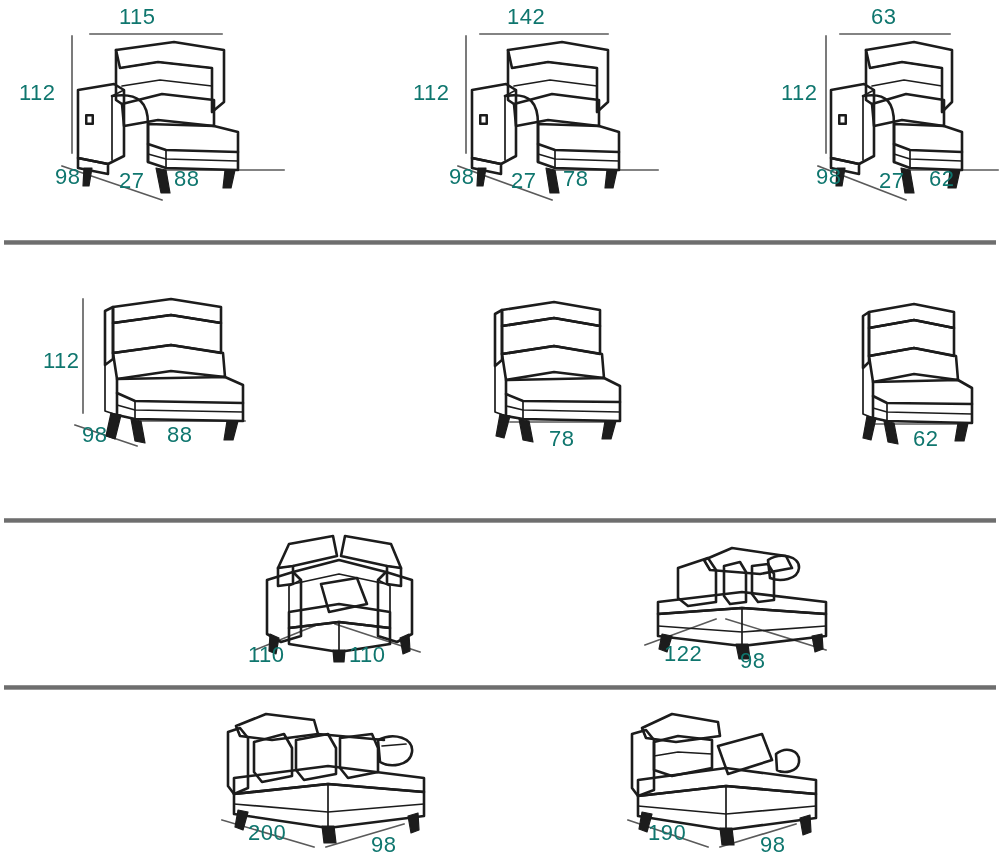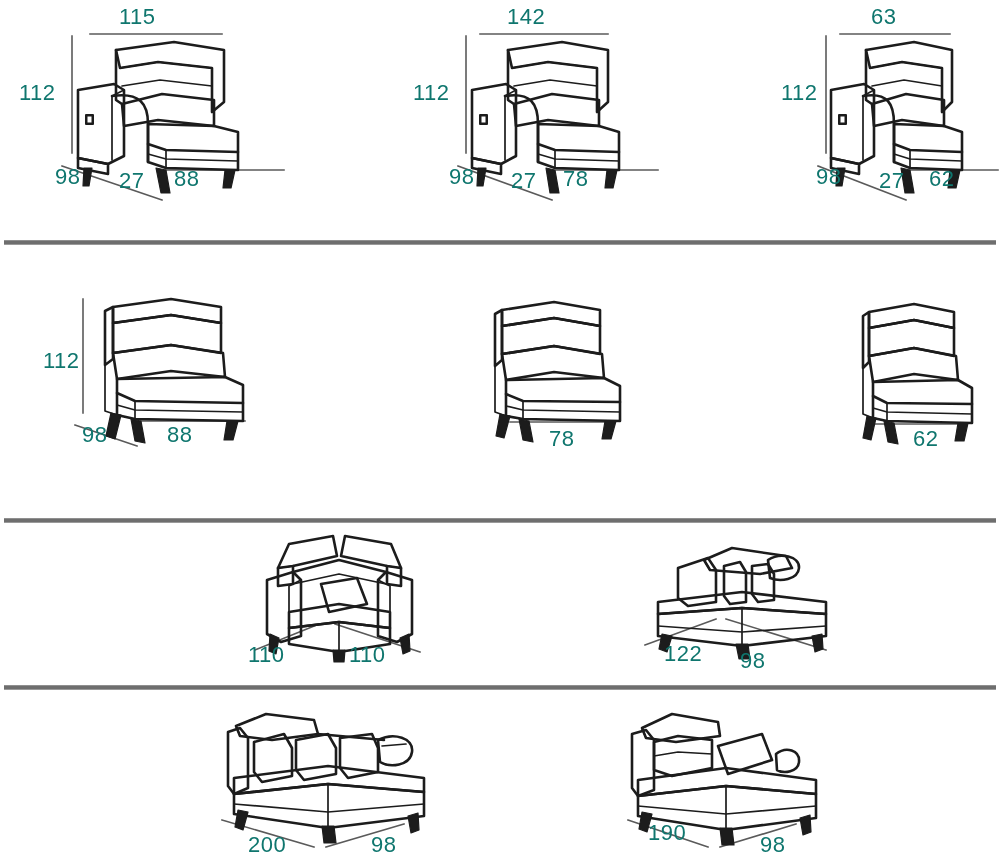--- a/index.html
+++ b/index.html
@@ -379,21 +379,21 @@
 
       <path class="outline" d="M16 88 L110 78 L206 86 L206 110 L110 122 L16 108 Z"></path>
       <path class="outline-thin" d="M110 78 L110 122"></path>
       <path class="outline-thin" d="M16 98 L110 106 L206 98"></path>
 
       <path class="leg" d="M20 104 L30 106 L25 124 L17 121 Z"></path>
       <path class="leg" d="M104 120 L116 120 L118 137 L106 137 Z"></path>
       <path class="leg" d="M190 110 L200 107 L201 124 L193 127 Z"></path>
     </svg>
   </div>
-  <div class="dim" style="left:248px; top:822px;margin-top:12px;">200</div>
+  <div class="dim" style="left:248px; top:822px;">200</div>
   <div class="dim" style="left:371px; top:834px;">98</div>
 
   <div class="cell" style="left:620px; top:706px;">
     <svg width="245" height="140" viewBox="0 0 245 140">
       <path class="dimline" d="M8 114 L88 141"></path>
       <path class="dimline" d="M100 141 L176 118"></path>
 
       <path class="outline" d="M22 22 L52 8 L98 16 L100 30 L56 36 L26 32 Z"></path>
       <path class="outline-thin" d="M22 22 L26 32"></path>
       <path class="outline" d="M12 28 L26 24 L34 34 L34 84 L18 90 L12 82 Z"></path>

